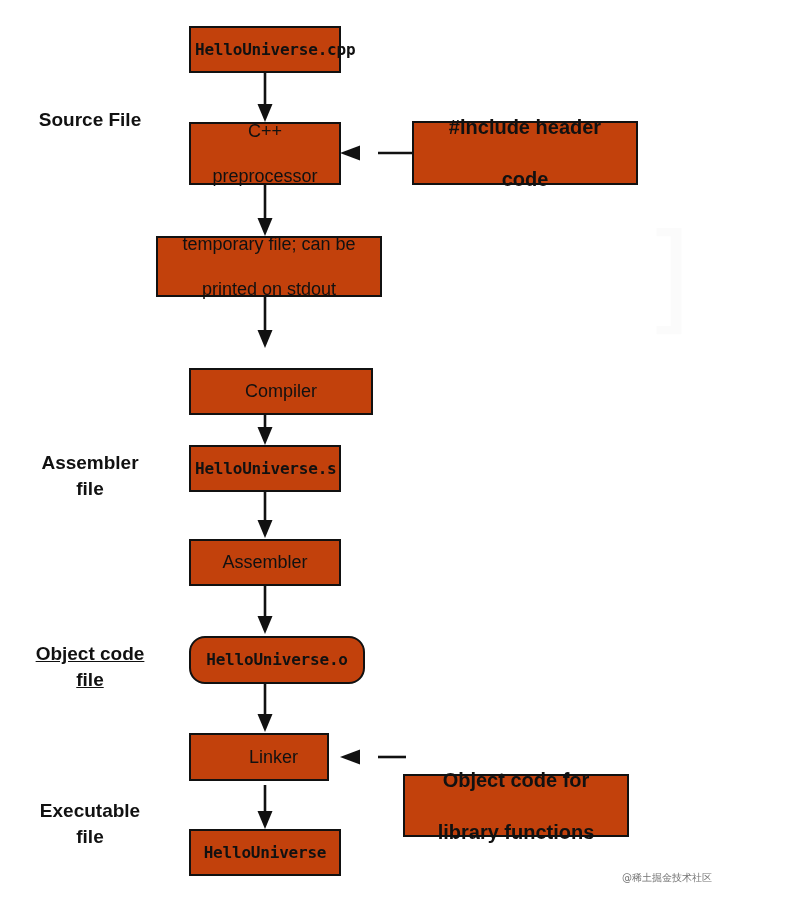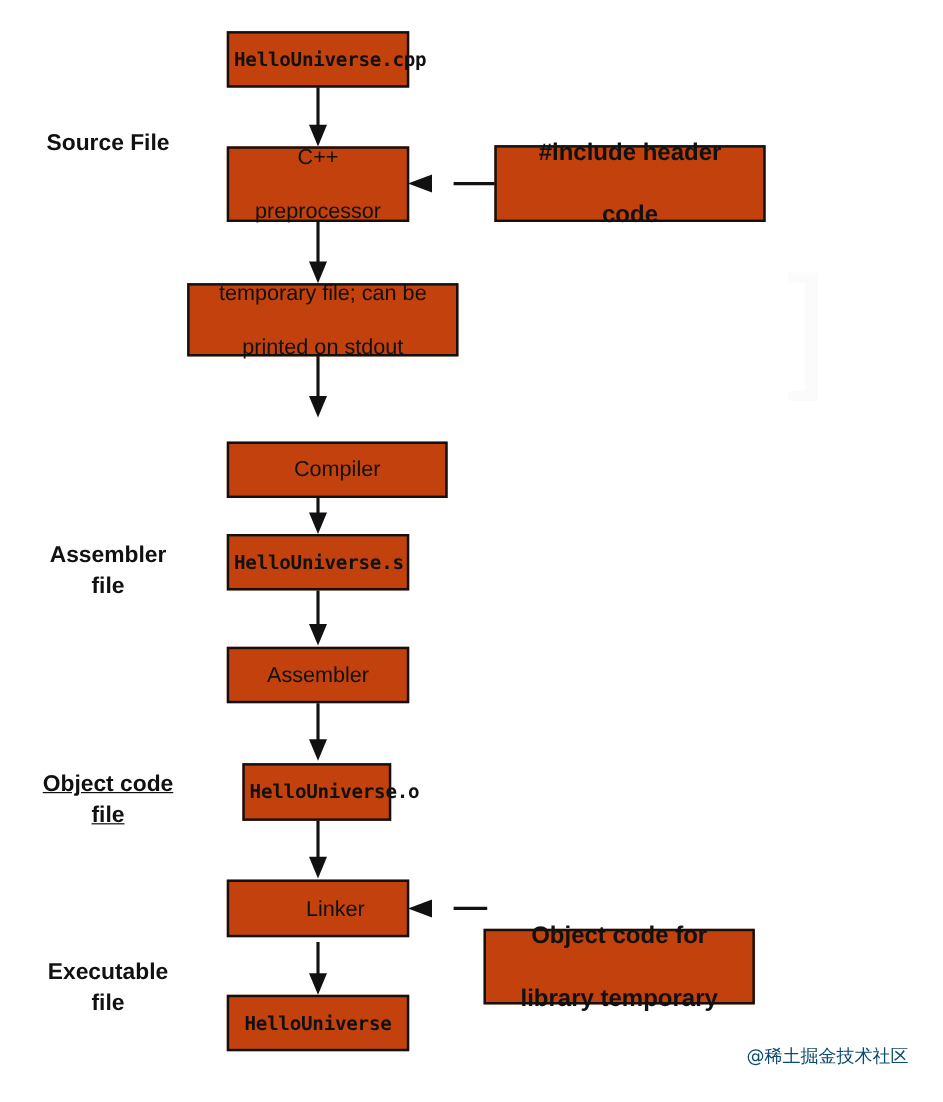--- a/index.html
+++ b/index.html
@@ -87,22 +87,22 @@
   }
   .conn svg {
     display: block;
     overflow: visible;
   }
 
   
   .watermark {
     position: absolute;
     font-family: "DejaVu Sans", sans-serif;
-    font-size: 15px;
-    color: #0c4a6e;
+    font-size: 10px;
+    color: #737373;
     white-space: nowrap;
     z-index: 4;
   }
   .ghost-mark {
     position: absolute;
     font-family: "DejaVu Sans", sans-serif;
     font-size: 120px;
     color: #fbfbfb;
     line-height: 1;
     z-index: 1;
@@ -232,32 +232,32 @@
   </div>
 
   <div class="node file-node" style="left:189px; top:445px; width:152px; height:47px;">
     <span>HelloUniverse.s</span>
   </div>
 
   <div class="node process-node" style="left:189px; top:539px; width:152px; height:47px;">
     <span>Assembler</span>
   </div>
 
-  <div class="node file-node" style="left:202px; top:636px; width:124px; height:48px;">
+  <div class="node file-node" style="left:189px; top:636px; width:176px; height:48px;border-radius:16px;">
     <span>HelloUniverse.o</span>
   </div>
 
-  <div class="node process-node" style="left:189px; top:733px; width:152px; height:48px;padding-left:29px;">
+  <div class="node process-node" style="left:189px; top:733px; width:140px; height:48px;padding-left:29px;">
     <span>Linker</span>
   </div>
 
   <div class="node note-node" style="left:403px; top:726px; width:226px; height:63px;margin-top:48px;">
     <span>
       <span>Object code for</span><br>
-      <span>library temporary</span>
+      <span>library functions</span>
     </span>
   </div>
 
   <div class="node file-node" style="left:189px; top:829px; width:152px; height:47px;">
     <span>HelloUniverse</span>
   </div>
 
   <div class="ghost-mark" style="left:645px; top:218px;">]</div>
 
   <div class="watermark" style="left:622px; top:871px;">@稀土掘金技术社区</div>

